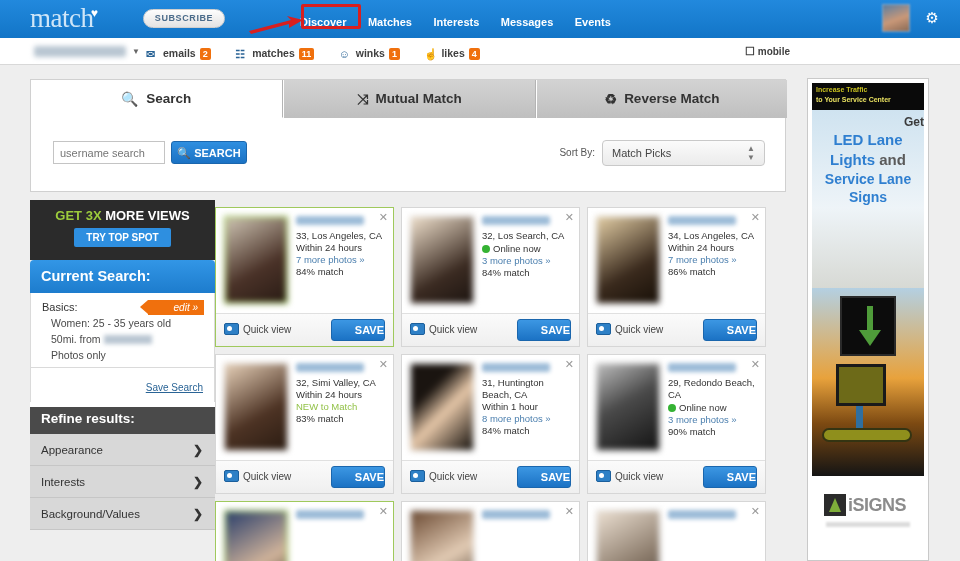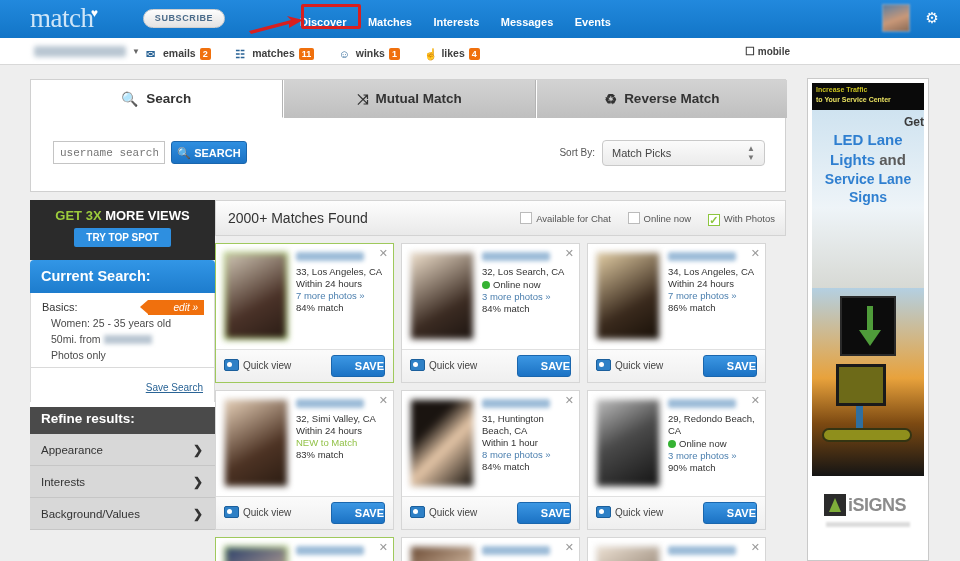--- a/index.html
+++ b/index.html
@@ -108,21 +108,21 @@
   .tab.active .t-ico { color:#1f7fd0; }
   .tab1 { left:0; width:252px; }
   .tab2 { left:253px; width:252px; }
   .tab3 { left:506px; width:250px; border-right:none; }
 
   .searchrow { position:absolute; left:0; top:38px; width:756px; height:74px; }
   .username-input {
     position:absolute; left:22px; top:23px; width:112px; height:23px;
     border:1px solid #c4c4c4; background:#fff;
     font-size:11px; color:#9a9a9a; padding:0 6px;
-    font-family:Liberation Mono, monospace;
+    font-family:Liberation Sans, sans-serif;
   }
   .search-btn {
     position:absolute; left:140px; top:23px; width:76px; height:23px;
     background:linear-gradient(#2f8fe0,#1b72c4); border:1px solid #1a66ad;
     border-radius:3px; color:#fff; font-size:11px; font-weight:bold;
     text-align:center; line-height:22px; cursor:pointer;
   }
   .search-btn .s-ico { margin-right:3px; font-size:11px; }
   .sortby-label {
     position:absolute; right:192px; top:29px; font-size:10px; color:#555;
@@ -468,34 +468,20 @@
           <span class="chev">❯</span>
         </div>
         <div class="refine-item">
           <span>Background/Values</span>
           <span class="chev">❯</span>
         </div>
       </div>
     </div>
 
     <div class="results">
-      <div class="results-head">
-        <div class="results-count">2000+ Matches Found</div>
-        <div class="filters">
-          <span class="filt">
-            <span class="cbx"></span><span>Available for Chat</span>
-          </span>
-          <span class="filt">
-            <span class="cbx"></span><span>Online now</span>
-          </span>
-          <span class="filt">
-            <span class="cbx checked">✓</span><span>With Photos</span>
-          </span>
-        </div>
-      </div>
 
       <div class="grid clearfix">
 
         <div class="card hl">
           <div class="card-top">
             <div class="thumb" style="background:linear-gradient(150deg,#cdc3b2,#4a3228 60%,#2a1c15);"></div>
             <div class="card-info">
               <div class="c-name"></div>
               <div class="c-line">33, Los Angeles, CA</div>
               <div class="c-line">Within 24 hours</div>

